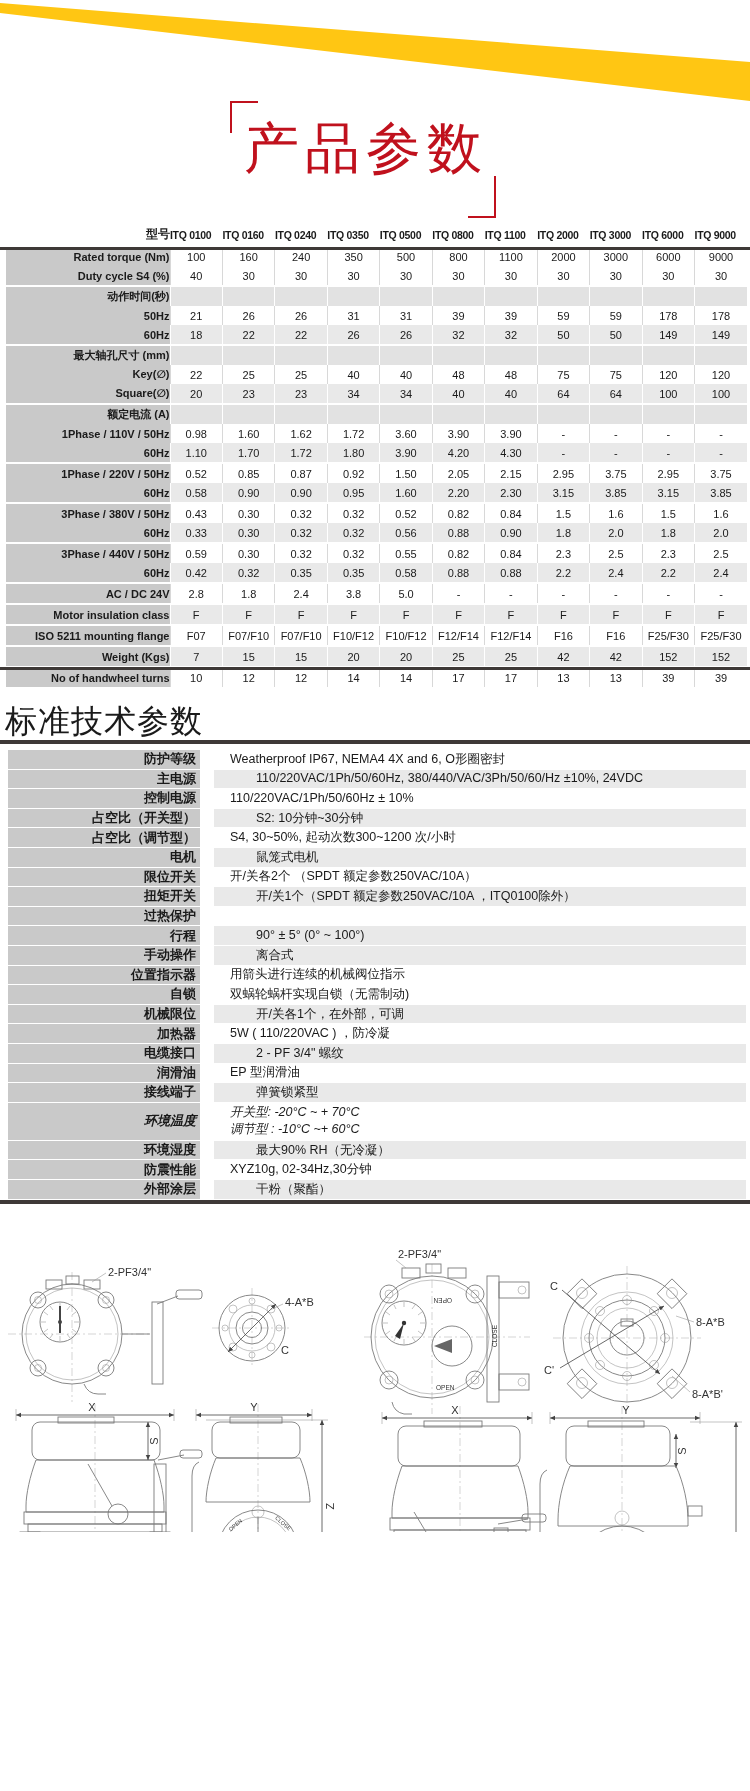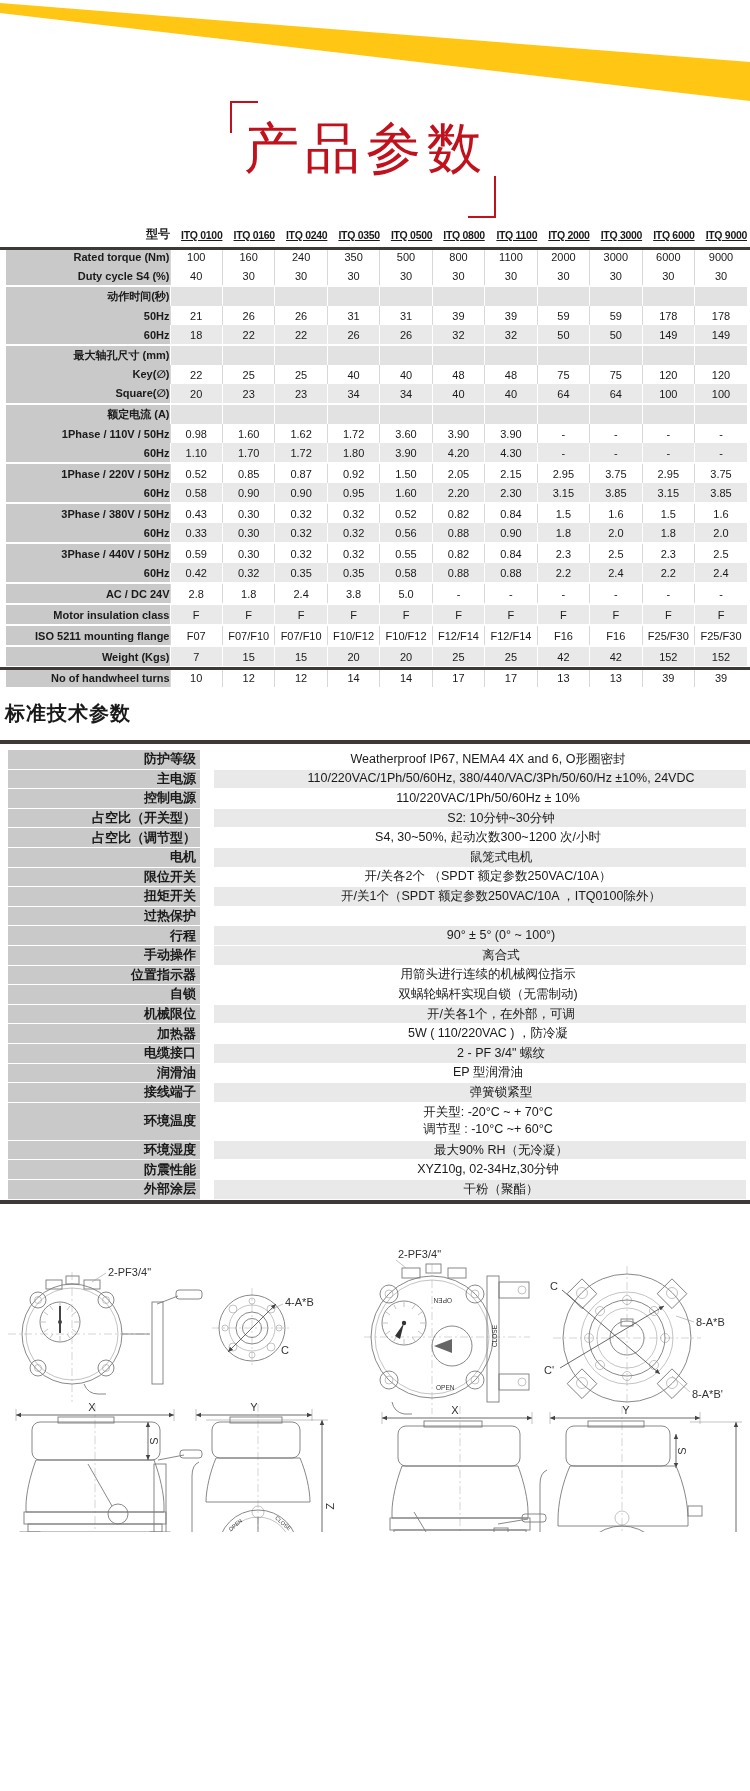--- a/index.html
+++ b/index.html
@@ -19,35 +19,35 @@
          border-right:2.5px solid var(--red);border-bottom:2.5px solid var(--red);}
   
   .hrule{position:absolute;left:0;width:750px;background:var(--rule);}
   .r1{top:247px;height:3px}.r2{top:667px;height:3px}.r3{top:740px;height:4px}.r4{top:1200px;height:4px}
   
   table.spec{position:absolute;left:6px;top:222px;width:741px;border-collapse:collapse;
              table-layout:fixed;font-size:11px;}
   table.spec td{padding:0;height:19px;vertical-align:middle;}
   table.spec thead td{height:25px;font-weight:bold;}
   td.mlbl{text-align:right;padding-right:12px;font-size:12px;}
-  td.mhead{text-align:right;font-size:10.5px;letter-spacing:-0.3px;text-decoration:underline;}
+  td.mhead{text-align:left;font-size:10.5px;letter-spacing:-0.3px;}
   td.lbl{background:var(--label-gray);text-align:right;font-weight:bold;padding-right:8px;font-size:11px;}
   td.val{text-align:center;border-left:1px solid #d8d8d8;background:#fff;}
   tr.shaded td.val{background:var(--shade);border-left-color:#fff;}
   tr.section td.val{background:var(--section);border-left-color:#fff;}
   tr.gap td{border-top:2px solid #fff;}
   
-  .tech-title{position:absolute;left:5px;top:700px;font-size:20px;font-weight:bold;letter-spacing:1px;}
+  .tech-title{position:absolute;left:5px;top:700px;font-size:32px;font-weight:normal;letter-spacing:1px;}
   .tech{position:absolute;left:8px;top:750px;width:738px;}
   .trow{display:flex;height:18.6px;margin-bottom:1px;}
-  .trow.dbl{height:37.2px;}
+  .trow.dbl{height:37.2px;font-style:italic;}
   .tlbl{width:192px;background:var(--label-gray);font-weight:bold;font-size:13px;
         display:flex;align-items:center;justify-content:flex-end;padding-right:4px;box-sizing:border-box;}
   .tval{flex:1;margin-left:14px;font-size:12.5px;display:flex;flex-direction:column;justify-content:center;
-        padding-left:16px;box-sizing:border-box;background:transparent;line-height:17px;align-items:center;}
+        padding-left:16px;box-sizing:border-box;background:transparent;line-height:17px;}
   .trow.shaded .tval{background:var(--shade);padding-left:42px;}
   
   .draw{position:absolute;left:0;top:1206px;}
   .draw text{font-family:"Liberation Sans","DejaVu Sans",sans-serif;fill:#333;}
   .ln{stroke:#7a7a7a;fill:none;stroke-width:.9;}
   .thin{stroke:#9a9a9a;fill:none;stroke-width:.6;}
   .cl{stroke:#b8b8b8;fill:none;stroke-width:.6;stroke-dasharray:8 3 2 3;}
   .dim{stroke:#444;fill:none;stroke-width:.8;}
   .dtxt{font-size:11px;}
 </style>

